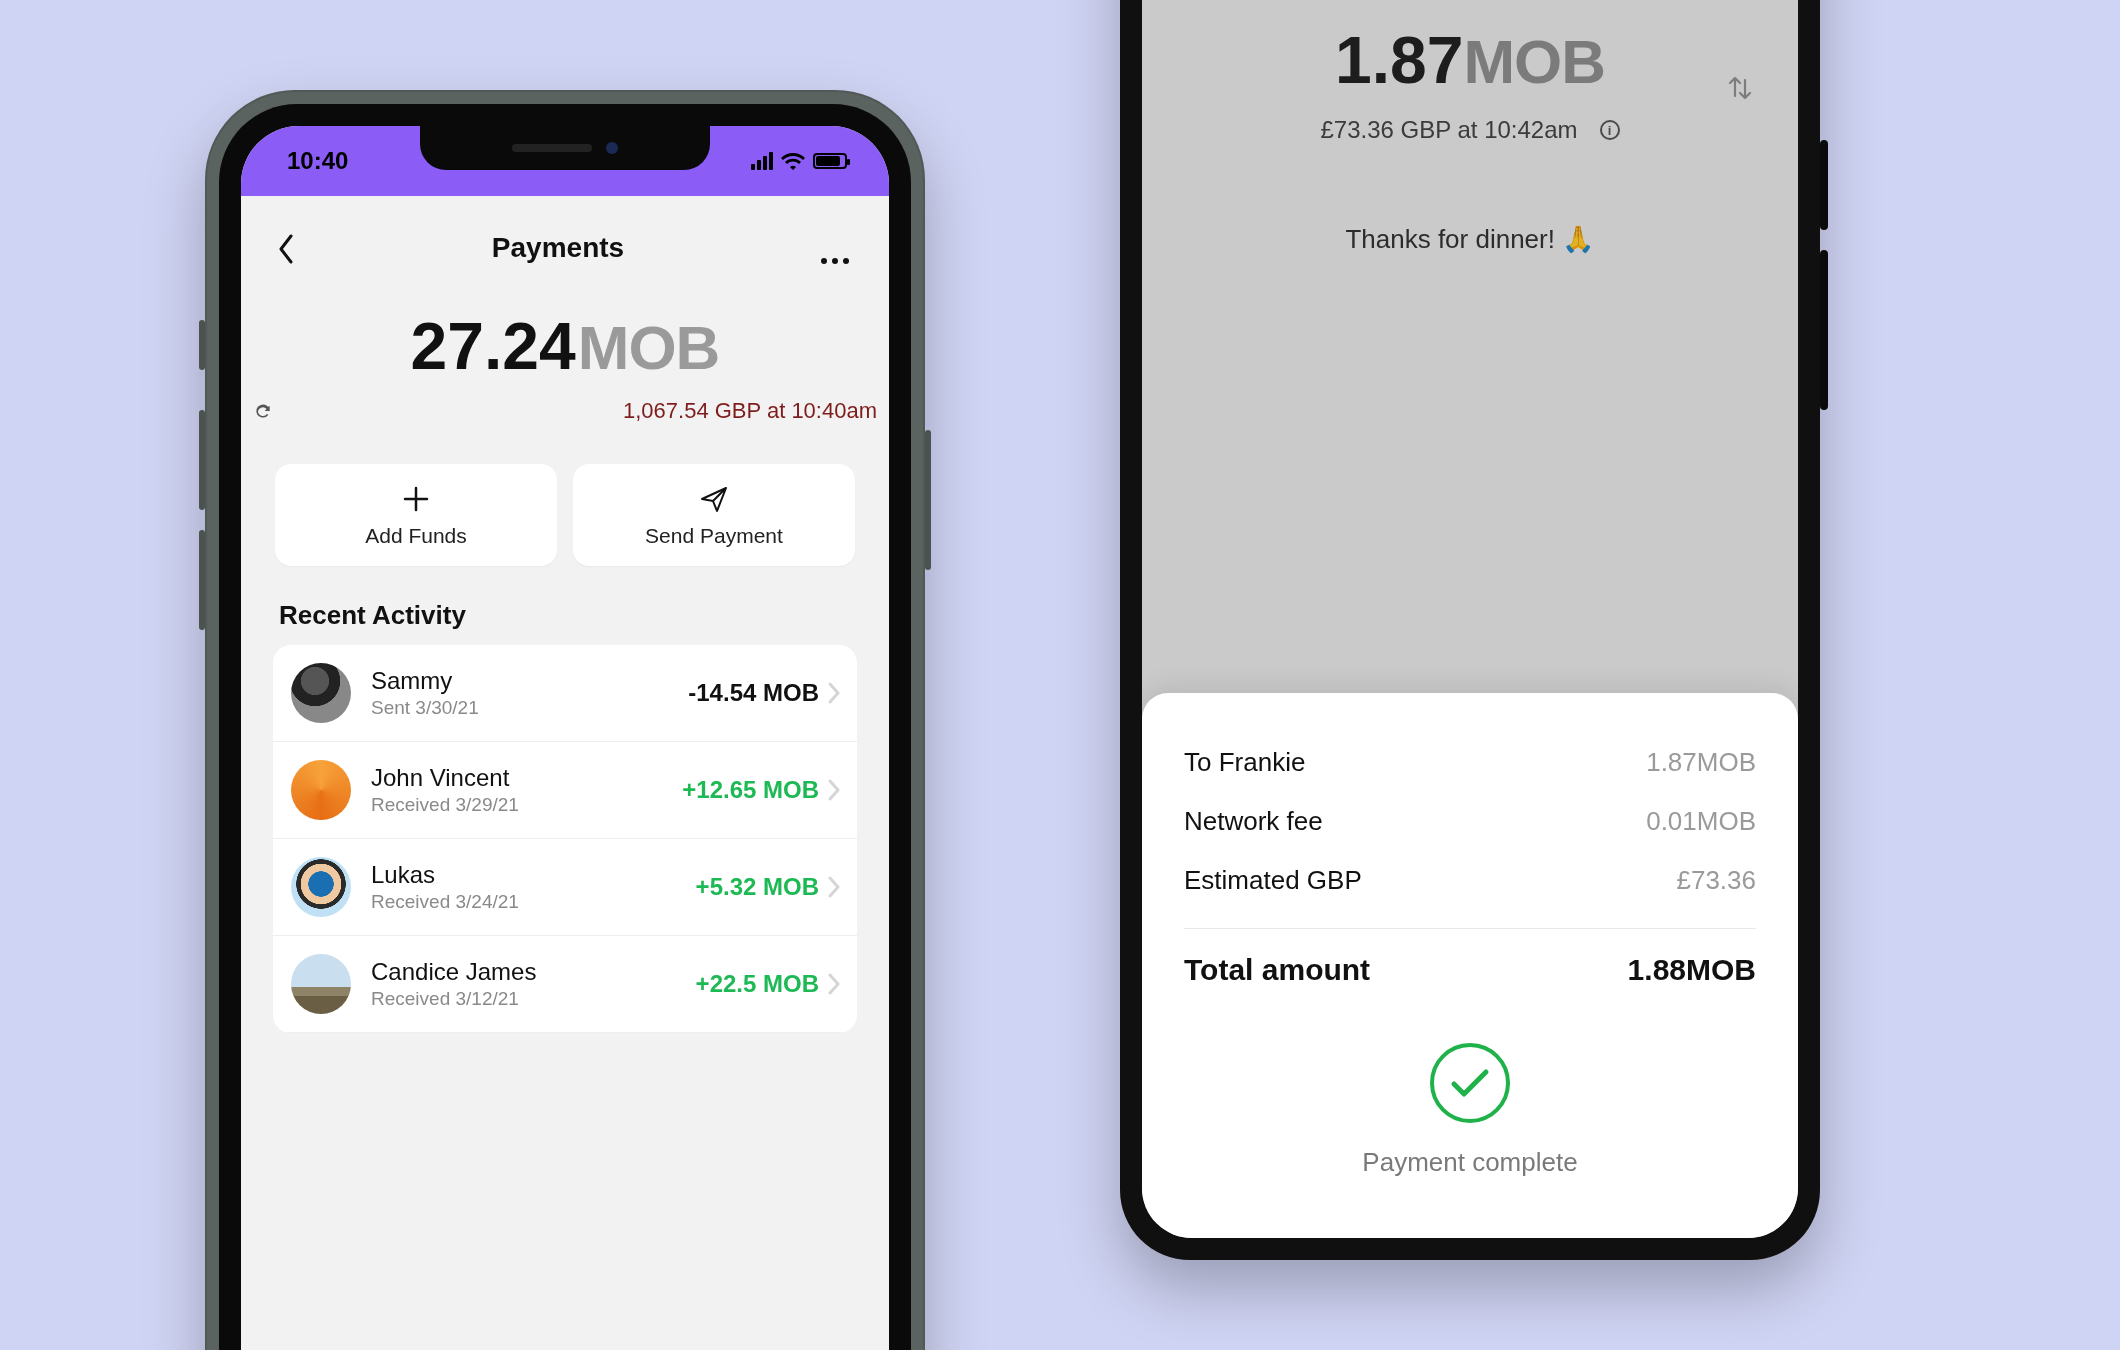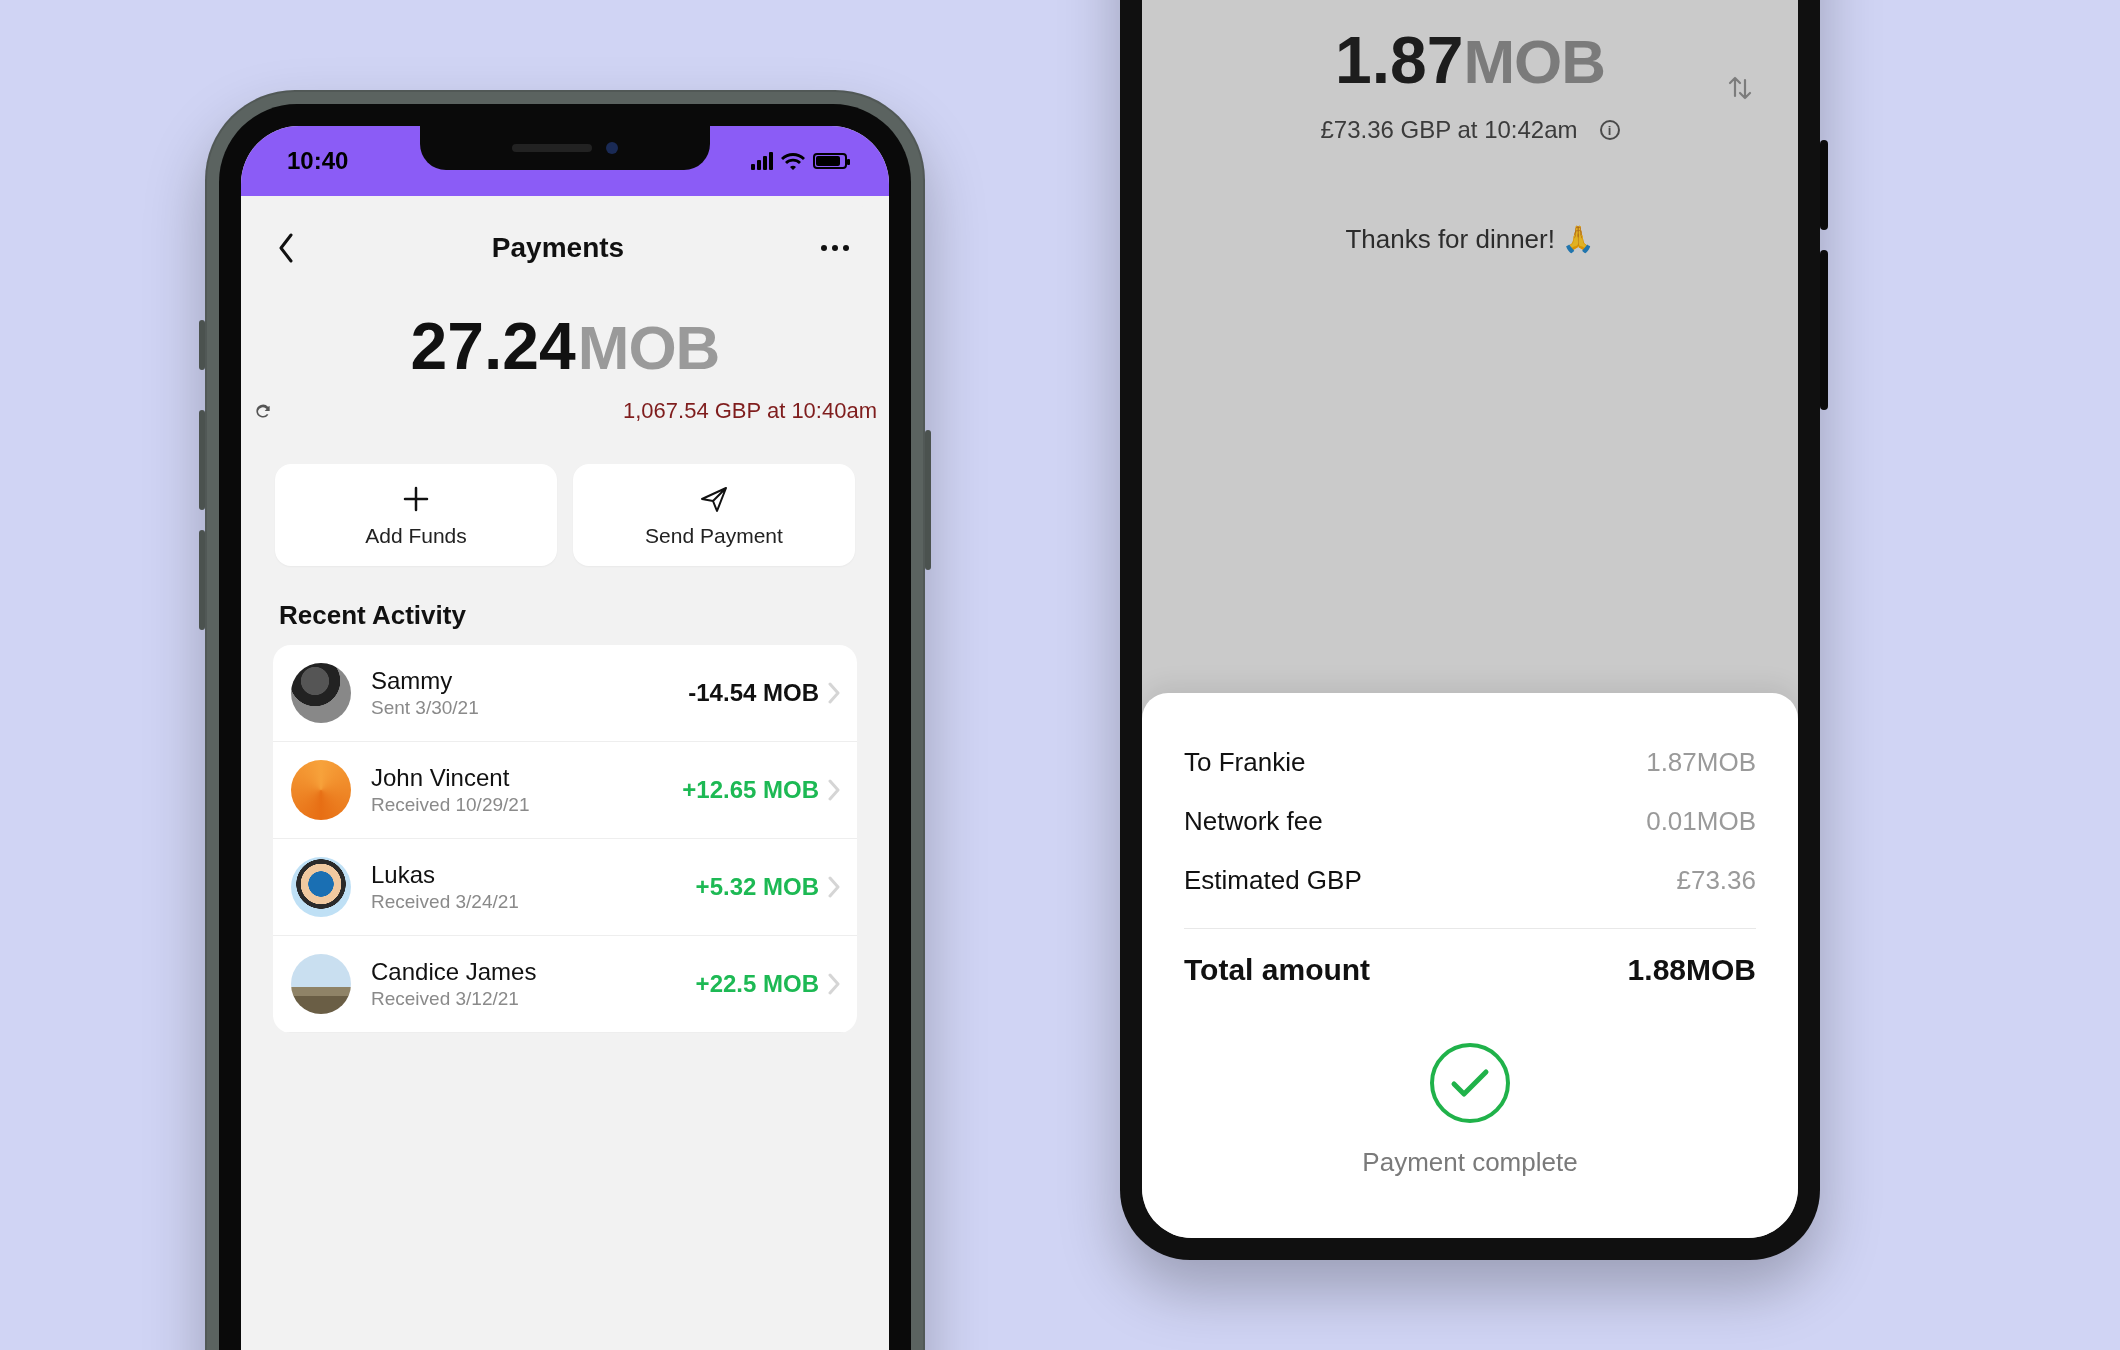--- a/index.html
+++ b/index.html
@@ -74,21 +74,21 @@
   .batt::after { content:""; position:absolute; right:-5px; top:4px; width:3px; height:6px; background:#000; border-radius:1px;}
   .batt .fill { position:absolute; left:1px; top:1px; bottom:1px; width:80%; background:#000; border-radius:2px;}
 
   .sheet {
     margin: 10px 12px 0 12px;
     background:#f2f2f2;
     border-radius: 20px 20px 0 0;
     padding: 0;
   }
   .sheet-head {
-    display:flex; align-items:center; justify-content:space-between;
+    display:flex; align-items:flex-end; justify-content:space-between;
     padding: 26px 28px 18px 24px;
   }
   .back-chevron { width:18px; height:30px; }
   .title { font-size:28px; font-weight:700; color:#111; }
   .more-dots { display:flex; gap:5px; }
   .more-dots span { width:6px; height:6px; background:#111; border-radius:50%; }
 
   .balance-wrap { text-align:center; padding: 26px 0 10px 0; }
   .balance-amount { font-size:66px; font-weight:800; color:#111; display:inline; }
   .balance-cur { font-size:62px; font-weight:700; color:#9a9a9a; display:inline; margin-left:2px; letter-spacing:-1px;}
@@ -298,21 +298,21 @@
             </div>
             <div class="row-amt amt-neg">-14.54 MOB</div>
             <svg class="chev" viewBox="0 0 14 22">
                 <path d="M3 2l8 9-8 9" stroke="#888" stroke-width="3" fill="none" stroke-linecap="round" stroke-linejoin="round"></path>
               </svg>
           </div>
           <div class="activity-row">
             <div class="avatar av2"></div>
             <div class="row-main">
               <div class="row-name">John Vincent</div>
-              <div class="row-sub">Received 10/29/21</div>
+              <div class="row-sub">Received 3/29/21</div>
             </div>
             <div class="row-amt amt-pos">+12.65 MOB</div>
             <svg class="chev" viewBox="0 0 14 22">
                 <path d="M3 2l8 9-8 9" stroke="#888" stroke-width="3" fill="none" stroke-linecap="round" stroke-linejoin="round"></path>
               </svg>
           </div>
           <div class="activity-row">
             <div class="avatar av3"></div>
             <div class="row-main">
               <div class="row-name">Lukas</div>

